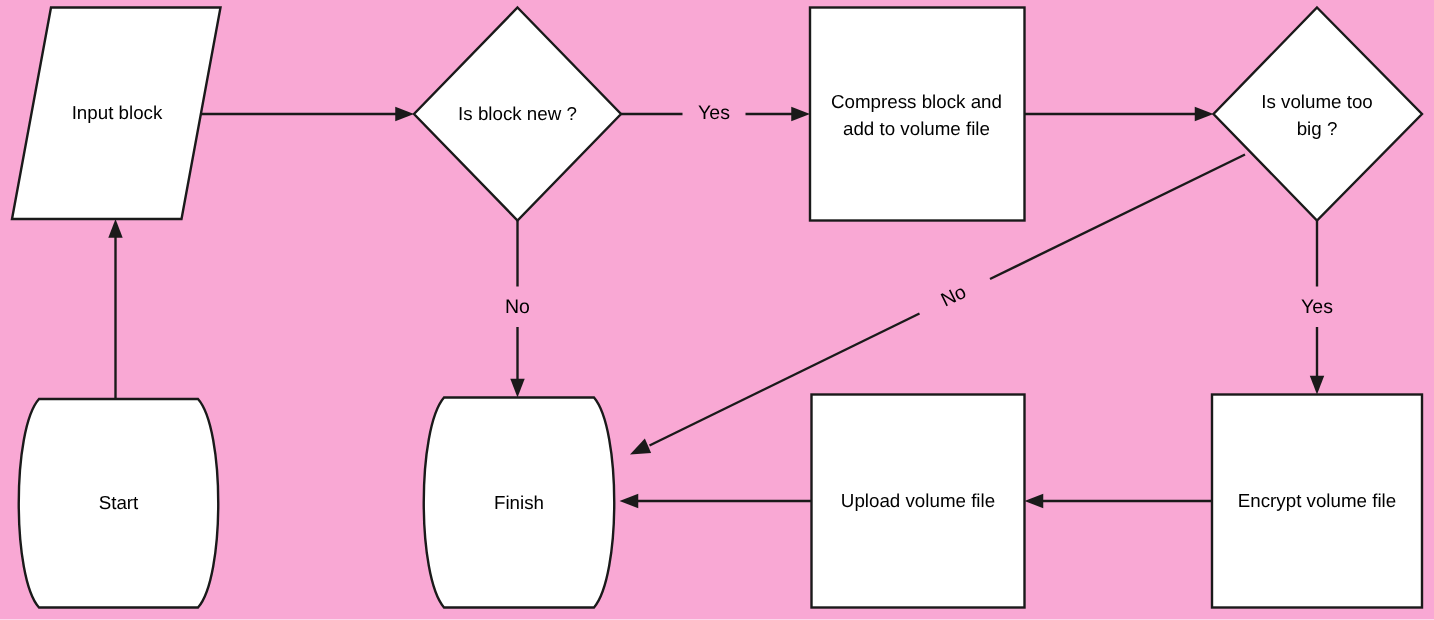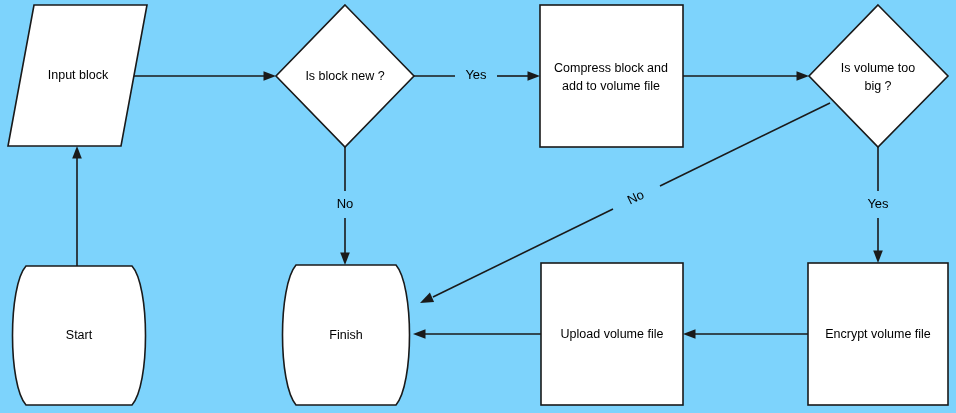--- a/index.html
+++ b/index.html
@@ -7,21 +7,21 @@
     padding: 0;
     background: #ffffff;
   }
   body {
     font-family: "Liberation Sans", sans-serif;
   }
   #canvas {
     position: relative;
     width: 956px;
     height: 413px;
-    background: #7dd3fc;
+    background: #f9a8d4;
     overflow: hidden;
   }
   svg#flow {
     display: block;
     width: 956px;
     height: 413px;
   }
   .shape-outline {
     fill: #ffffff;
     stroke: #1a1a1a;

